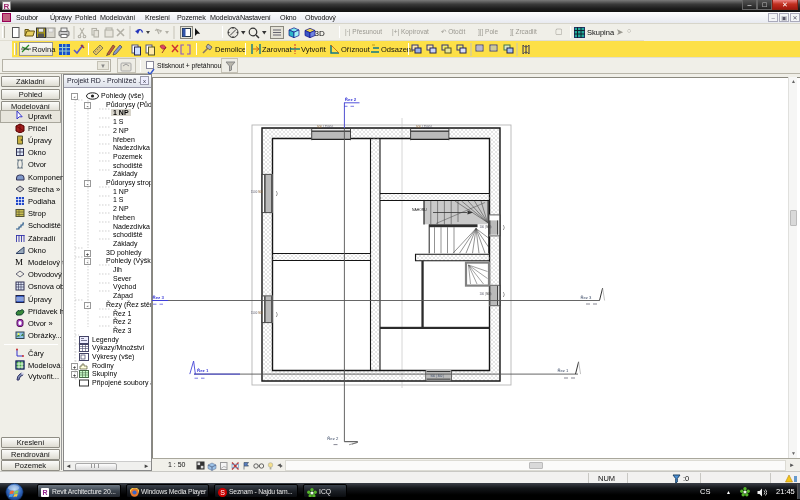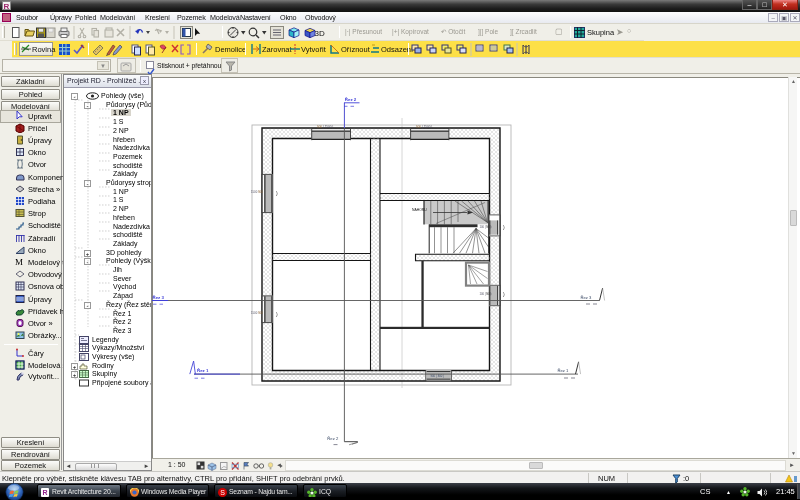--- a/index.html
+++ b/index.html
@@ -744,21 +744,20 @@
 <div class="abs" style="left:635px;top:1px;width:10px;height:11px;font-size:6px;line-height:11px;text-align:center;color:#555;">►</div>
 </div>
 
 <div class="abs" style="left:788px;top:77px;width:9px;height:381px;background:#f6f6f5;border-left:1px solid #e0e0dd;">
  <div class="abs" style="left:0;top:0;width:9px;height:9px;font-size:5px;text-align:center;line-height:9px;color:#666;">▲</div>
  <div class="abs" style="left:1px;top:133px;width:7px;height:16px;background:#d9d9d9;border:1px solid #bbb;border-radius:1px;"></div>
  <div class="abs" style="left:0;bottom:0;width:9px;height:9px;font-size:5px;text-align:center;line-height:9px;color:#666;">▼</div>
 </div>
 
 <div id="status" class="abs">
-    <span style="position:absolute;left:2px;top:2px;">Klepněte pro výběr, stiskněte klávesu TAB pro alternativy, CTRL pro přidání, SHIFT pro odebrání prvků.</span>
 <span style="position:absolute;left:588px;top:1px;height:10px;border-left:1px solid #c9c8c4;"></span>
 <span style="position:absolute;left:598px;top:2px;">NUM</span>
 <span style="position:absolute;left:627px;top:1px;height:10px;border-left:1px solid #c9c8c4;"></span>
 <svg class="abs" style="left:672px;top:2px" width="9" height="9">
       <path d="M1 1 h7 l-2.7 3.5 v3.5 l-1.6 1 v-4.5 z" fill="#4a90d9" stroke="#246"></path>
     </svg>
 <span style="position:absolute;left:683px;top:2px;">:0</span>
 <span style="position:absolute;left:700px;top:1px;height:10px;border-left:1px solid #c9c8c4;"></span>
 <span style="position:absolute;left:770px;top:1px;height:10px;border-left:1px solid #c9c8c4;"></span>
 <svg class="abs" style="left:785px;top:2px" width="12" height="9">

